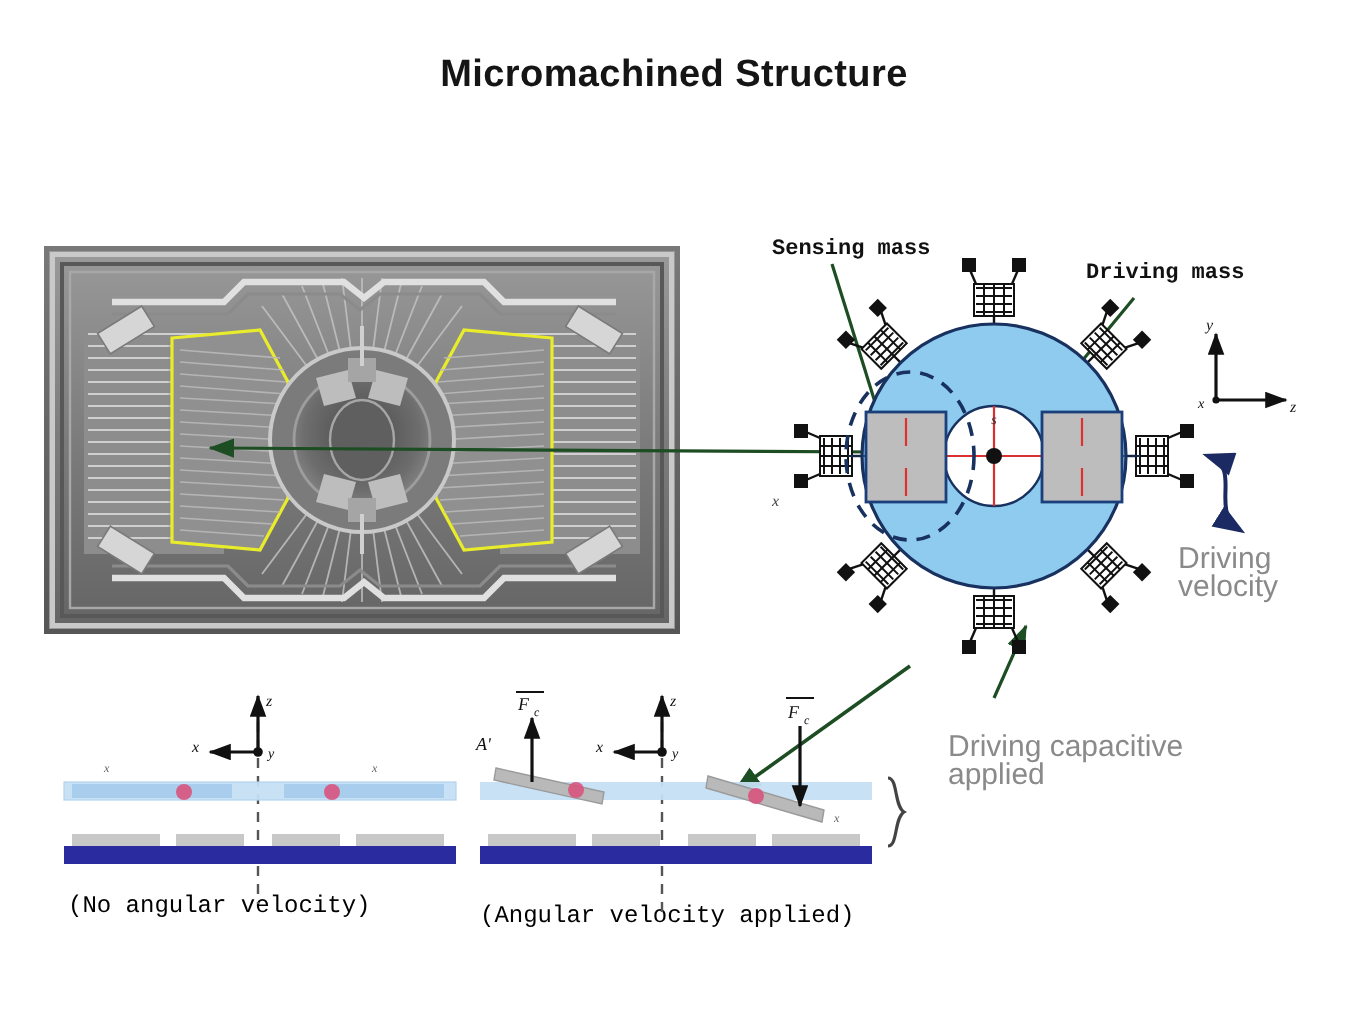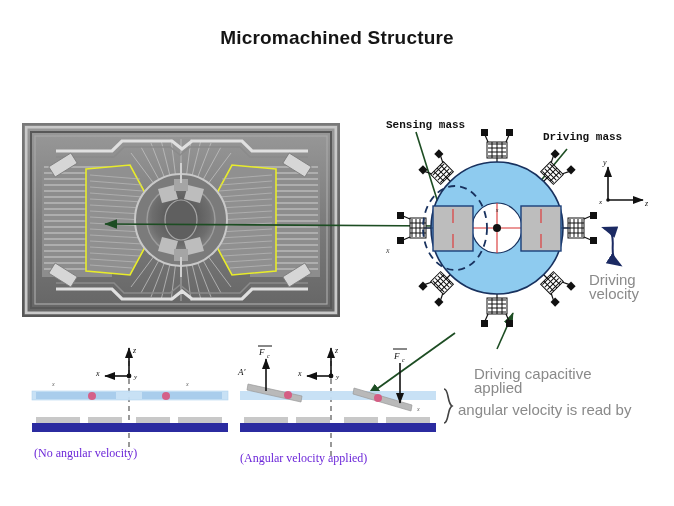--- a/index.html
+++ b/index.html
@@ -60,23 +60,23 @@
     position: absolute;
     font-size: 15px;
     color: #8a8a8a;
     white-space: nowrap;
     font-family: "Liberation Sans", sans-serif;
     line-height: 14px;
   }
   .caption-gray {
     position: absolute;
     font-size: 12px;
-    color: #6d28d9;
+    color: #000000;
     white-space: nowrap;
-    font-family: Liberation Serif, serif;
+    font-family: Liberation Mono, monospace;
   }
   #lbl-sensing-mass { left: 386px; top: 104px; }
   #lbl-driving-mass { left: 543px; top: 116px; }
   #lbl-driving-direction { left: 589px; top: 258px; }
   #lbl-driving-plates { left: 474px; top: 341px; margin-top: 11px; }
   #lbl-capacitance { left: 458px; top: 388px; }
   #cap-no-vel { left: 34px; top: 431px; }
   #cap-vel-applied { left: 240px; top: 436px; }
 
   
@@ -285,21 +285,20 @@
     <div>Driving</div>
     <div>velocity</div>
   </div>
 
   <div class="label-gray" id="lbl-driving-plates">
     <div>Driving capacitive</div>
     <div>applied</div>
   </div>
 
   <div class="label-gray" id="lbl-capacitance">
-    <div>angular velocity is read by</div>
   </div>
 
   <div class="caption-gray" id="cap-no-vel">(No angular velocity)</div>
   <div class="caption-gray" id="cap-vel-applied">(Angular velocity applied)</div>
 
   <svg id="vector-layer" viewBox="0 0 674 506" xmlns="http://www.w3.org/2000/svg">
     <defs>
       <marker id="arrowGreen" markerWidth="9" markerHeight="9" refX="7.5" refY="3" orient="auto">
         <path d="M0,0 L8,3 L0,6 z" fill="#1d4d23"></path>
       </marker>

